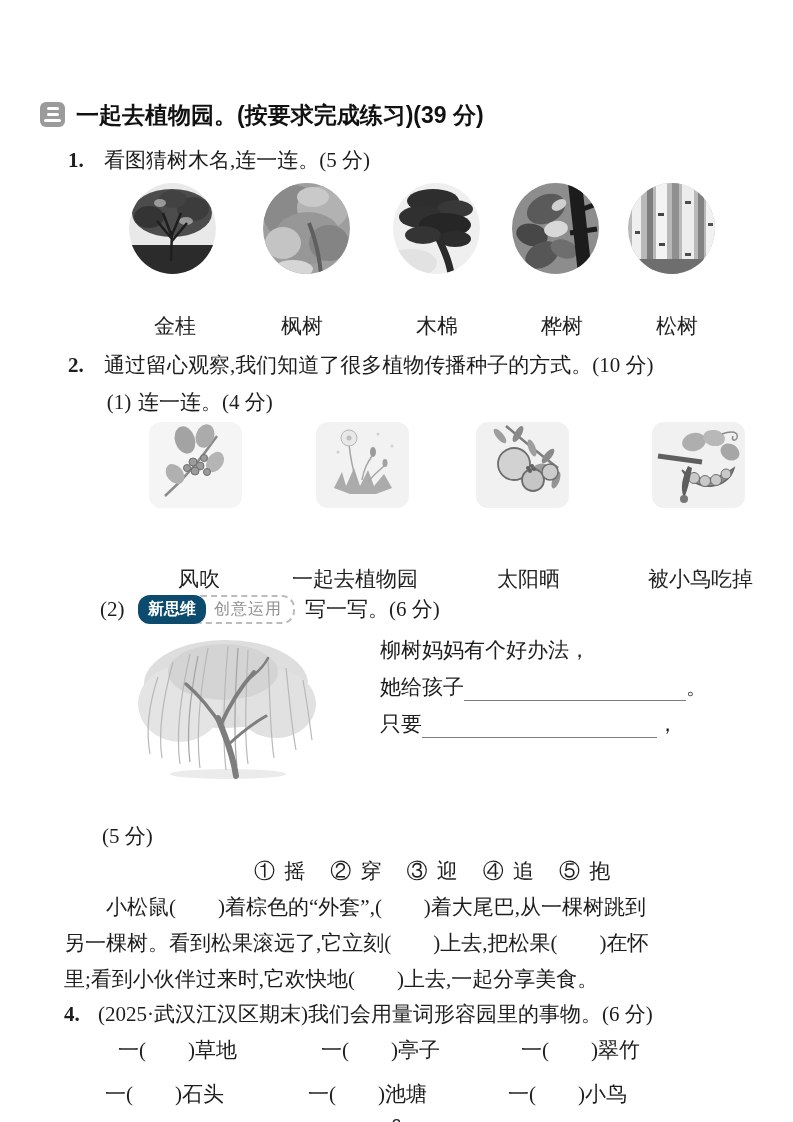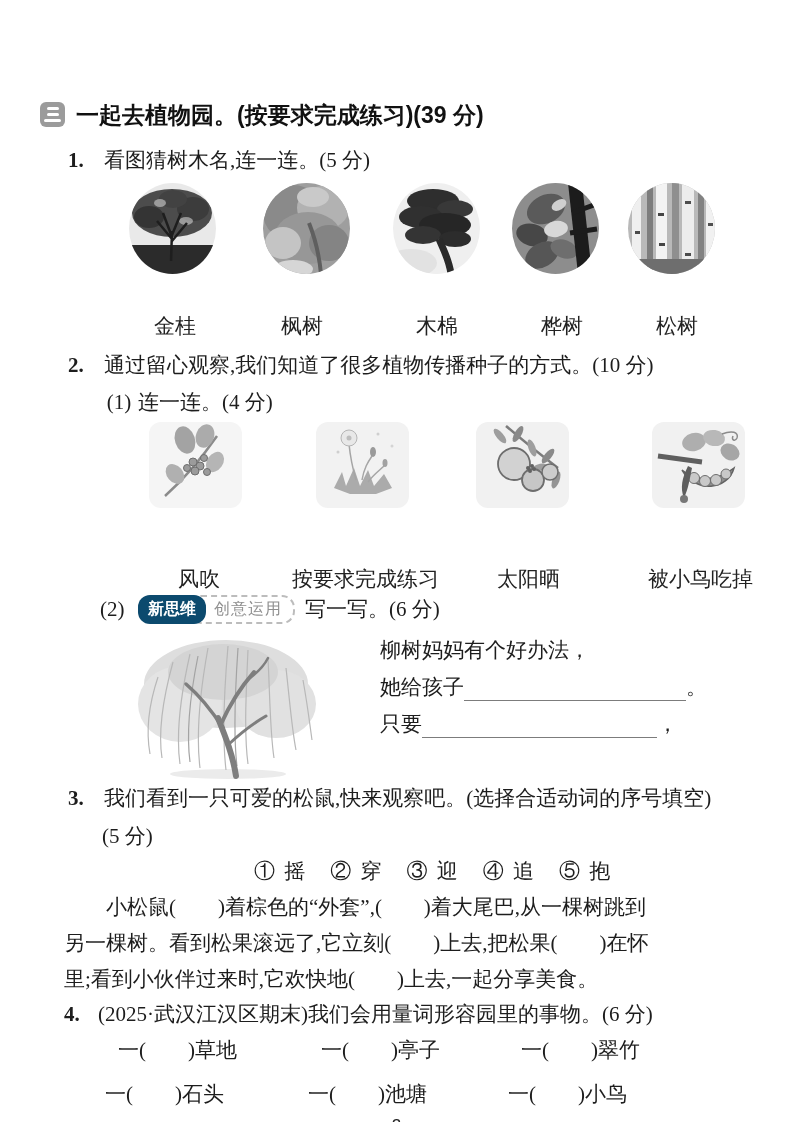--- a/index.html
+++ b/index.html
@@ -194,21 +194,21 @@
     <path d="M30 48 C 44 60, 64 60, 82 46 C 76 68, 44 72, 30 48 Z" fill="#8f8f8f" stroke="#636363" stroke-width="1.5"></path>
     <circle cx="42" cy="56" r="5.5" fill="#c9c9c9" stroke="#6e6e6e"></circle>
     <circle cx="53" cy="59" r="5.5" fill="#c9c9c9" stroke="#6e6e6e"></circle>
     <circle cx="64" cy="58" r="5.5" fill="#c9c9c9" stroke="#6e6e6e"></circle>
     <circle cx="74" cy="52" r="5" fill="#c9c9c9" stroke="#6e6e6e"></circle>
     <path d="M36 44 C 30 56, 28 66, 32 76 C 36 68, 38 56, 40 46 Z" fill="#5e5e5e"></path>
     <circle cx="32" cy="77" r="4" fill="#777777"></circle>
   </svg>
 
   <span class="abs label" style="left:178px;top:521px;">风吹</span>
-  <span class="abs label" style="left:292px;top:521px;">按要求完成练习</span>
+  <span class="abs label" style="left:292px;top:521px;">一起去植物园</span>
   <span class="abs label" style="left:497px;top:521px;">太阳晒</span>
   <span class="abs label" style="left:648px;top:521px;">被小鸟吃掉</span>
 
   <div class="abs badge-row" style="left:100px;top:551px;">
     <span class="txt sublabel">(2)</span>
     <span class="badge-new">新思维</span>
     <span class="badge-cre">创意运用</span>
     <span class="txt" style="margin-left:10px;">写一写。(6 分)</span>
   </div>
 
@@ -239,21 +239,20 @@
       <path d="M95 96 C 82 76, 72 64, 58 52" stroke-width="3.5"></path>
       <path d="M101 112 C 114 100, 124 92, 138 84" stroke-width="3"></path>
       <path d="M122 46 C 130 40, 136 34, 140 26" stroke-width="2.5"></path>
     </g>
   </svg>
 
   <div class="abs txt" style="left:380px;top:593px;">柳树妈妈有个好办法，</div>
   <div class="abs txt" style="left:380px;top:630px;"><span>她给孩子</span><span class="blank" style="width:222px;"></span><span>。</span></div>
   <div class="abs txt" style="left:380px;top:667px;"><span>只要</span><span class="blank" style="width:235px;"></span><span>，</span></div>
 
-  <div class="abs txt" style="left:68px;top:741px;"><span class="qnum">3.</span><span style="padding-left:10px;">我们看到一只可爱的松鼠,快来观察吧。(选择合适动词的序号填空)</span></div>
   <div class="abs txt" style="left:102px;top:779px;">(5 分)</div>
   <div class="abs txt" style="left:254px;top:814px;letter-spacing:2px;">① 摇　② 穿　③ 迎　④ 追　⑤ 抱</div>
   <div class="abs txt" style="left:106px;top:850px;">小松鼠(　　)着棕色的“外套”,(　　)着大尾巴,从一棵树跳到</div>
   <div class="abs txt" style="left:64px;top:886px;">另一棵树。看到松果滚远了,它立刻(　　)上去,把松果(　　)在怀</div>
   <div class="abs txt" style="left:64px;top:922px;">里;看到小伙伴过来时,它欢快地(　　)上去,一起分享美食。</div>
 
   <div class="abs txt" style="left:64px;top:957px;"><span class="qnum">4.</span><span style="padding-left:8px;">(2025·武汉江汉区期末)我们会用量词形容园里的事物。(6 分)</span></div>
   <div class="abs txt" style="left:118px;top:993px;"><span class="cell" style="width:203px;">一(　　)草地</span><span class="cell" style="width:200px;">一(　　)亭子</span><span class="cell">一(　　)翠竹</span></div>
   <div class="abs txt" style="left:105px;top:1037px;"><span class="cell" style="width:203px;">一(　　)石头</span><span class="cell" style="width:200px;">一(　　)池塘</span><span class="cell">一(　　)小鸟</span></div>
 

